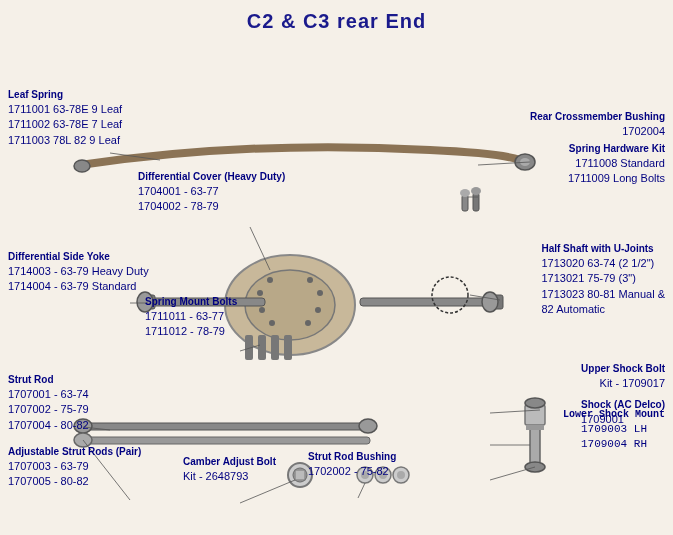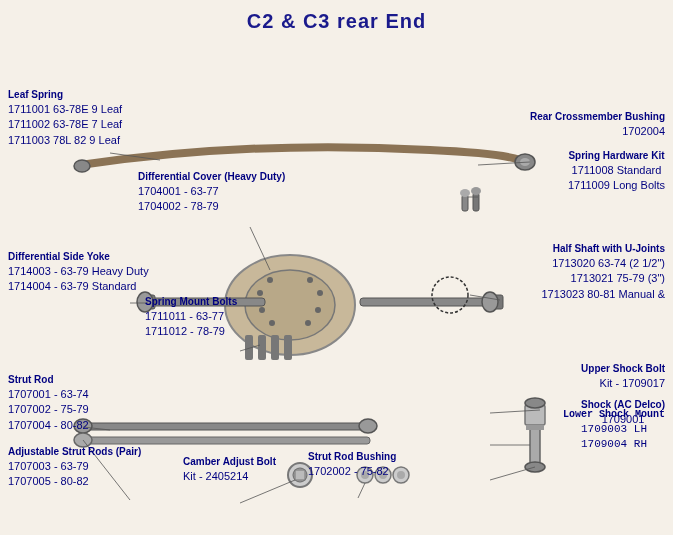--- a/index.html
+++ b/index.html
@@ -154,37 +154,38 @@
     <div>1711001  63-78E  9 Leaf</div>
     <div>1711002  63-78E  7 Leaf</div>
     <div>1711003  78L 82  9 Leaf</div>
   </div>
 
   <div class="label" style="right:8px; top:110px; text-align:right;">
     <div class="part-name">Rear Crossmember Bushing</div>
     <div>1702004</div>
   </div>
 
-  <div class="label" style="right:8px; top:149px; text-align:center;">
+  <div class="label" style="right:8px; top:142px; text-align:right;">
     <div class="part-name">Spring Hardware Kit</div>
     <div>1711008 Standard</div>
     <div>1711009 Long Bolts</div>
   </div>
 
   <div class="label" style="left:138px; top:170px;">
     <div class="part-name">Differential Cover (Heavy Duty)</div>
     <div>1704001  - 63-77</div>
     <div>1704002  -  78-79</div>
   </div>
 
-  <div class="label" style="right:8px; top:242px; text-align:right;">
+  <div class="label" style="right:8px; top:242px; text-align:left;">
     <div class="part-name">Half Shaft with U-Joints</div>
     <div>1713020  63-74 (2 1/2")</div>
     <div>1713021  75-79 (3")</div>
     <div>1713023  80-81 Manual &amp;</div>
+    <div>82 Automatic</div>
   </div>
 
   <div class="label" style="left:8px; top:250px;">
     <div class="part-name">Differential Side Yoke</div>
     <div>1714003 - 63-79 Heavy Duty</div>
     <div>1714004 - 63-79 Standard</div>
   </div>
 
   <div class="label" style="left:145px; top:295px;">
     <div class="part-name">Spring Mount Bolts</div>
@@ -197,40 +198,40 @@
     <div>Kit  - 1709017</div>
   </div>
 
   <div class="label" style="left:8px; top:373px;">
     <div class="part-name">Strut Rod</div>
     <div>1707001  - 63-74</div>
     <div>1707002  - 75-79</div>
     <div>1707004 - 80-82</div>
   </div>
 
-  <div class="label" style="right:8px; top:398px; text-align:center;">
+  <div class="label" style="right:8px; top:398px; text-align:left;">
     <div class="part-name">Shock (AC Delco)</div>
     <div>1709001</div>
   </div>
 
   <div class="label" style="right:8px; top:408px; text-align:center;font-family:Liberation Mono, monospace;">
     <div class="part-name">Lower Shock Mount</div>
     <div>1709003  LH</div>
     <div>1709004  RH</div>
   </div>
 
   <div class="label" style="left:8px; top:445px;">
     <div class="part-name">Adjustable Strut Rods (Pair)</div>
     <div>1707003 - 63-79</div>
     <div>1707005 - 80-82</div>
   </div>
 
   <div class="label" style="left:183px; top:455px;">
     <div class="part-name">Camber Adjust Bolt</div>
-    <div>Kit   -  2405214</div>
+    <div>Kit   -  2648793</div>
   </div>
 
   <div class="label" style="left:308px; top:450px;">
     <div class="part-name">Strut Rod Bushing</div>
     <div>1702002 - 75-82</div>
   </div>
 
 </div>
 
 </body></html>

